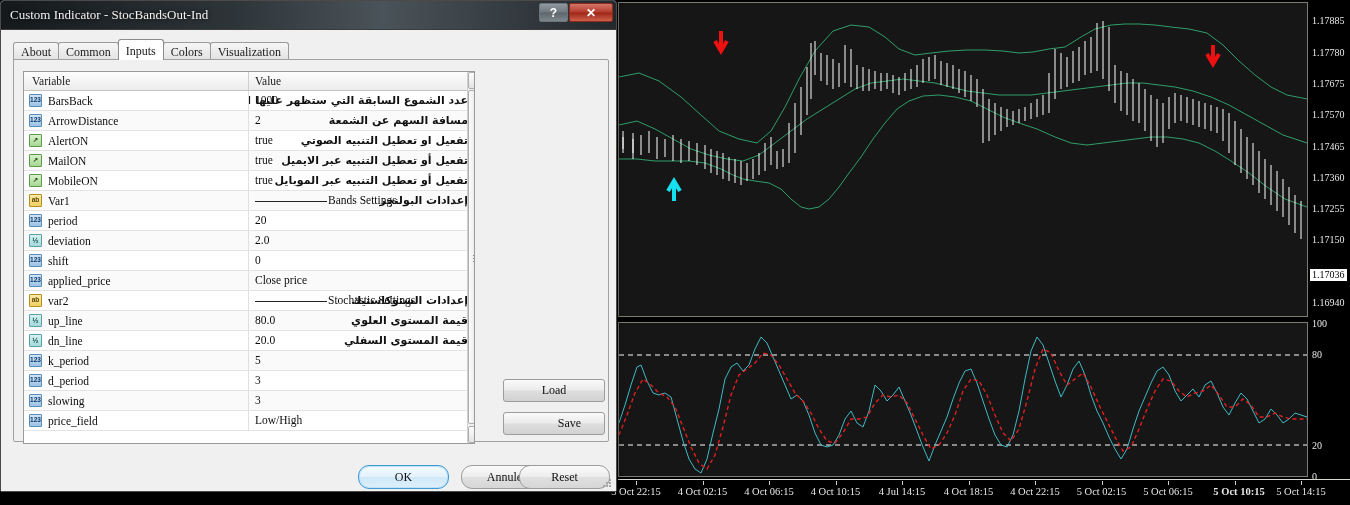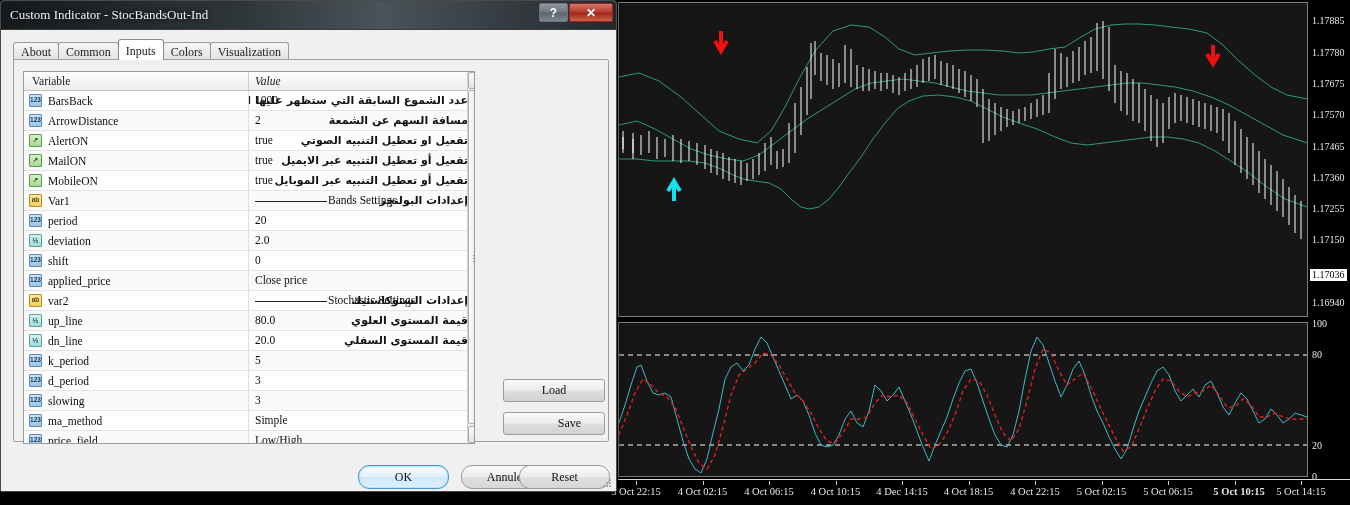--- a/index.html
+++ b/index.html
@@ -151,21 +151,21 @@
   }
   #grid-head {
     display: flex; height: 19px;
     background: linear-gradient(to bottom, #fdfdfd, #ececec);
     border-bottom: 1px solid #c4c4c4;
     font-size: 11.5px;
     font-family: "Liberation Serif", serif;
     color: #1a1a1a;
   }
   #grid-head .h-var { width: 225px; padding: 3px 0 0 8px; border-right: 1px solid #cfcfcf; }
-  #grid-head .h-val { flex: 1; padding: 3px 0 0 6px; font-style: italic; }
+  #grid-head .h-val { flex: 1; padding: 3px 0 0 6px; }
 
   .grid-row {
     display: flex; height: 20px;
     border-bottom: 1px solid #e4e4e4;
     font-size: 11.5px;
     font-family: "Liberation Serif", serif;
     color: #0d0d0d;
     background: #fff;
   }
   .grid-row:nth-child(even) { background: #fafafa; }
@@ -434,21 +434,21 @@
   <div id="time-axis">
       <div class="tick-mark" style="left: 18px;"></div>
       <div class="time-tick" style="left: 18px;">3 Oct 22:15</div>
       <div class="tick-mark" style="left: 84.5px;"></div>
       <div class="time-tick" style="left: 84.5px;">4 Oct 02:15</div>
       <div class="tick-mark" style="left: 151px;"></div>
       <div class="time-tick" style="left: 151px; text-align: center;">4 Oct 06:15</div>
       <div class="tick-mark" style="left: 217.5px;"></div>
       <div class="time-tick" style="left: 217.5px;">4 Oct 10:15</div>
       <div class="tick-mark" style="left: 284px;"></div>
-      <div class="time-tick" style="left: 284px;">4 Dec 14:15</div>
+      <div class="time-tick" style="left: 284px;">4 Jul 14:15</div>
       <div class="tick-mark" style="left: 350.5px;"></div>
       <div class="time-tick" style="left: 350.5px;">4 Oct 18:15</div>
       <div class="tick-mark" style="left: 417px;"></div>
       <div class="time-tick" style="left: 417px;">4 Oct 22:15</div>
       <div class="tick-mark" style="left: 483.5px;"></div>
       <div class="time-tick" style="left: 483.5px;">5 Oct 02:15</div>
       <div class="tick-mark" style="left: 550px;"></div>
       <div class="time-tick" style="left: 550px;">5 Oct 06:15</div>
       <div class="tick-mark" style="left: 616.5px;"></div>
       <div class="time-tick" style="left: 621px; font-weight: bold;">5 Oct 10:15</div>
@@ -590,27 +590,20 @@
             <div class="grid-row">
               <div class="c-var">
                 <span class="vicon int">123</span>
                 <span>slowing</span>
               </div>
               <div class="c-val"><span>3</span></div>
             </div>
             <div class="grid-row">
               <div class="c-var">
                 <span class="vicon int">123</span>
-                <span>ma_method</span>
-              </div>
-              <div class="c-val"><span>Simple</span></div>
-            </div>
-            <div class="grid-row">
-              <div class="c-var">
-                <span class="vicon int">123</span>
                 <span>price_field</span>
               </div>
               <div class="c-val"><span>Low/High</span></div>
             </div>
           </div>
 
         <div id="vscroll">
           <div class="sb-btn" id="sb-up">▲</div>
           <div id="sb-thumb">
             <div id="sb-grip">

